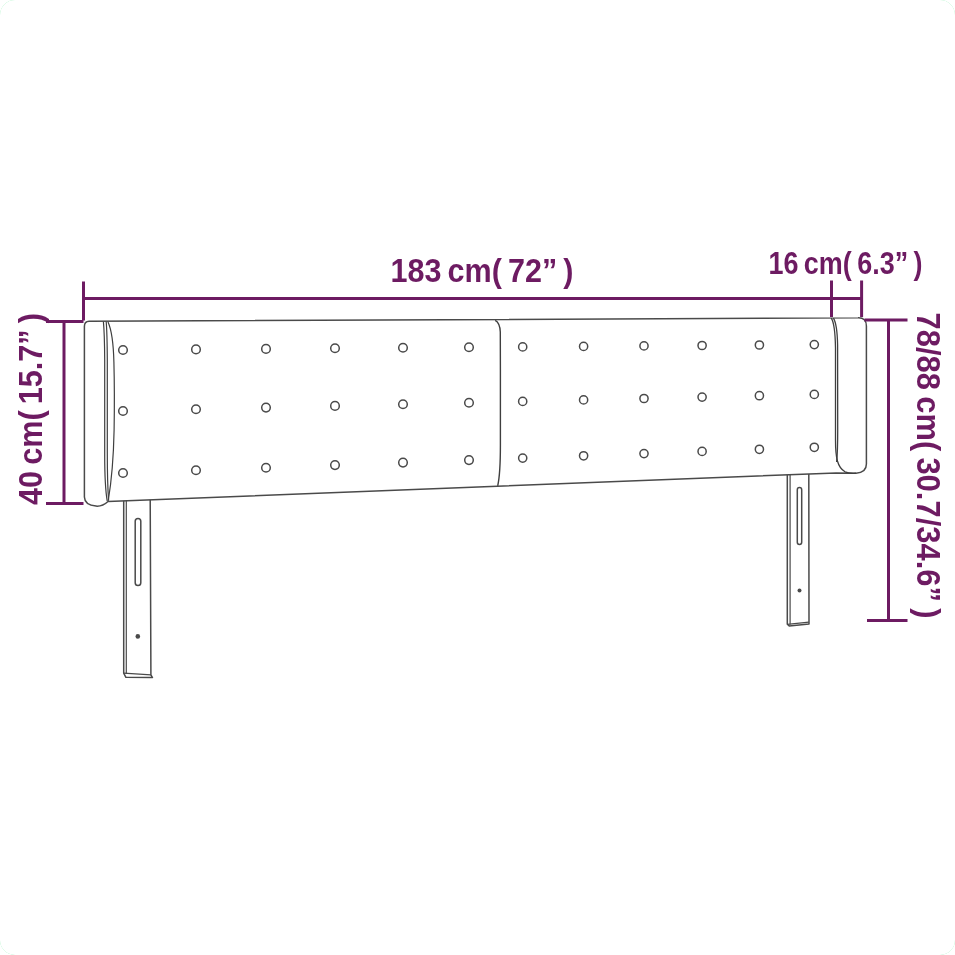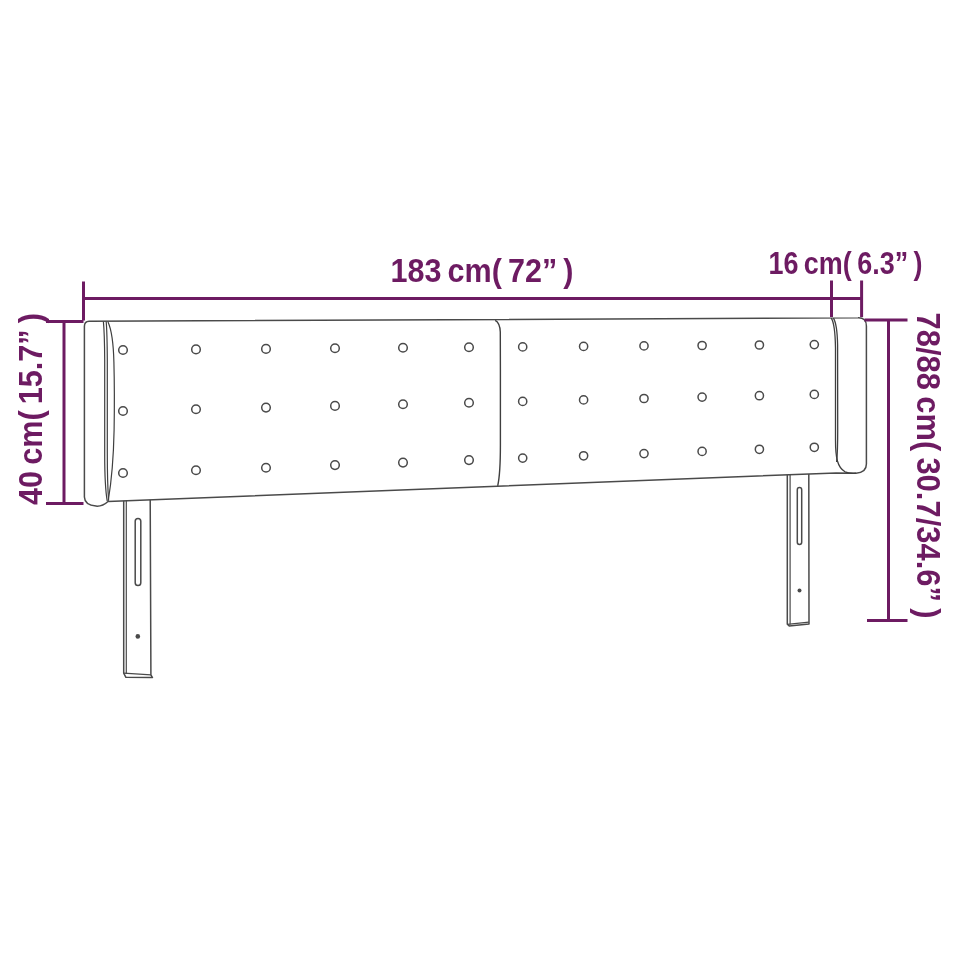--- a/index.html
+++ b/index.html
@@ -1,16 +1,16 @@
 <!DOCTYPE html>
 <html><head>
 <meta charset="utf-8">
 <style>
   html,body{margin:0;padding:0;background:#ffffff;}
-  .wrap{width:955px;height:955px;position:relative;overflow:hidden;background:#86efac;}
+  .wrap{width:955px;height:955px;position:relative;overflow:hidden;background:#86efac;border-radius:15px;}
   text{font-family:"Liberation Sans",sans-serif;font-weight:bold;fill:#6d1b62;}
 </style>
 </head>
 <body>
 
 <div class="wrap">
 <svg width="955" height="955" viewBox="0 0 955 955" xmlns="http://www.w3.org/2000/svg">
 
   <rect x="0" y="0" width="955" height="955" fill="#ffffff"></rect>
 

